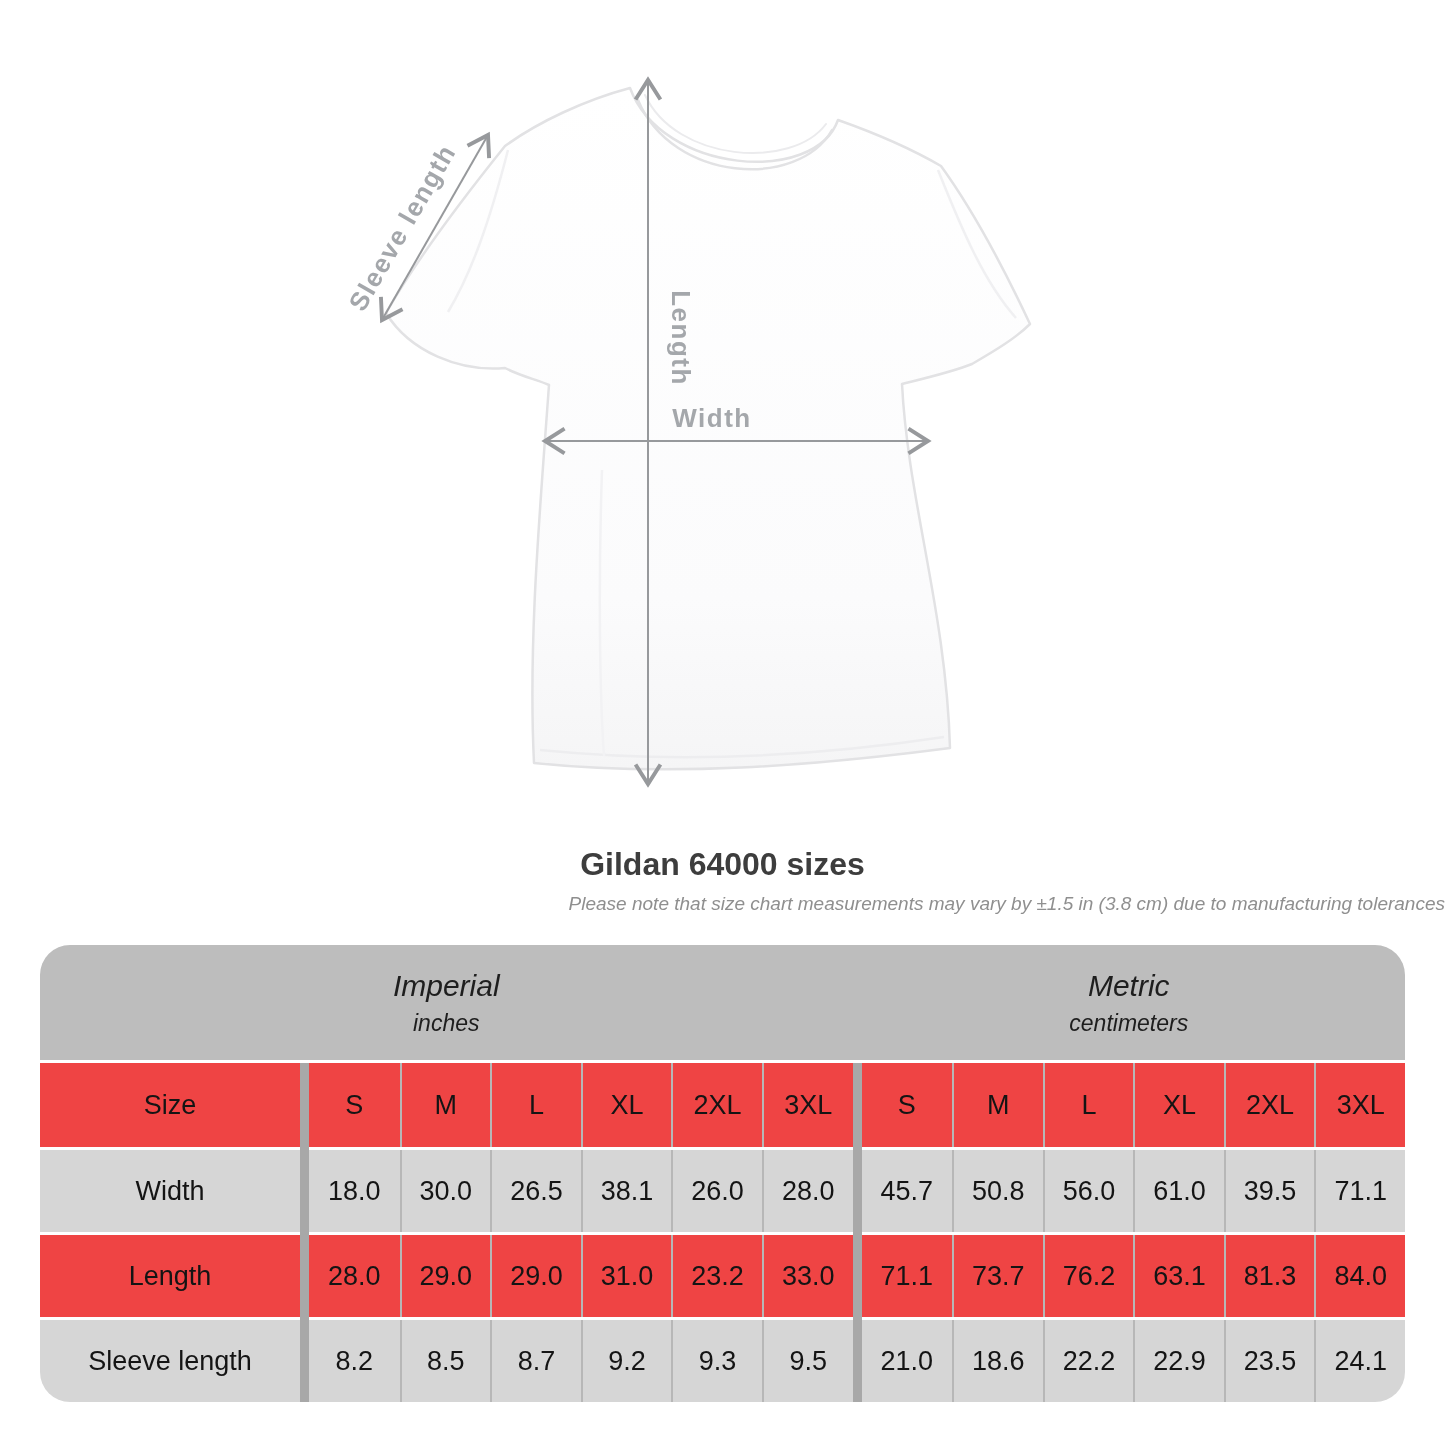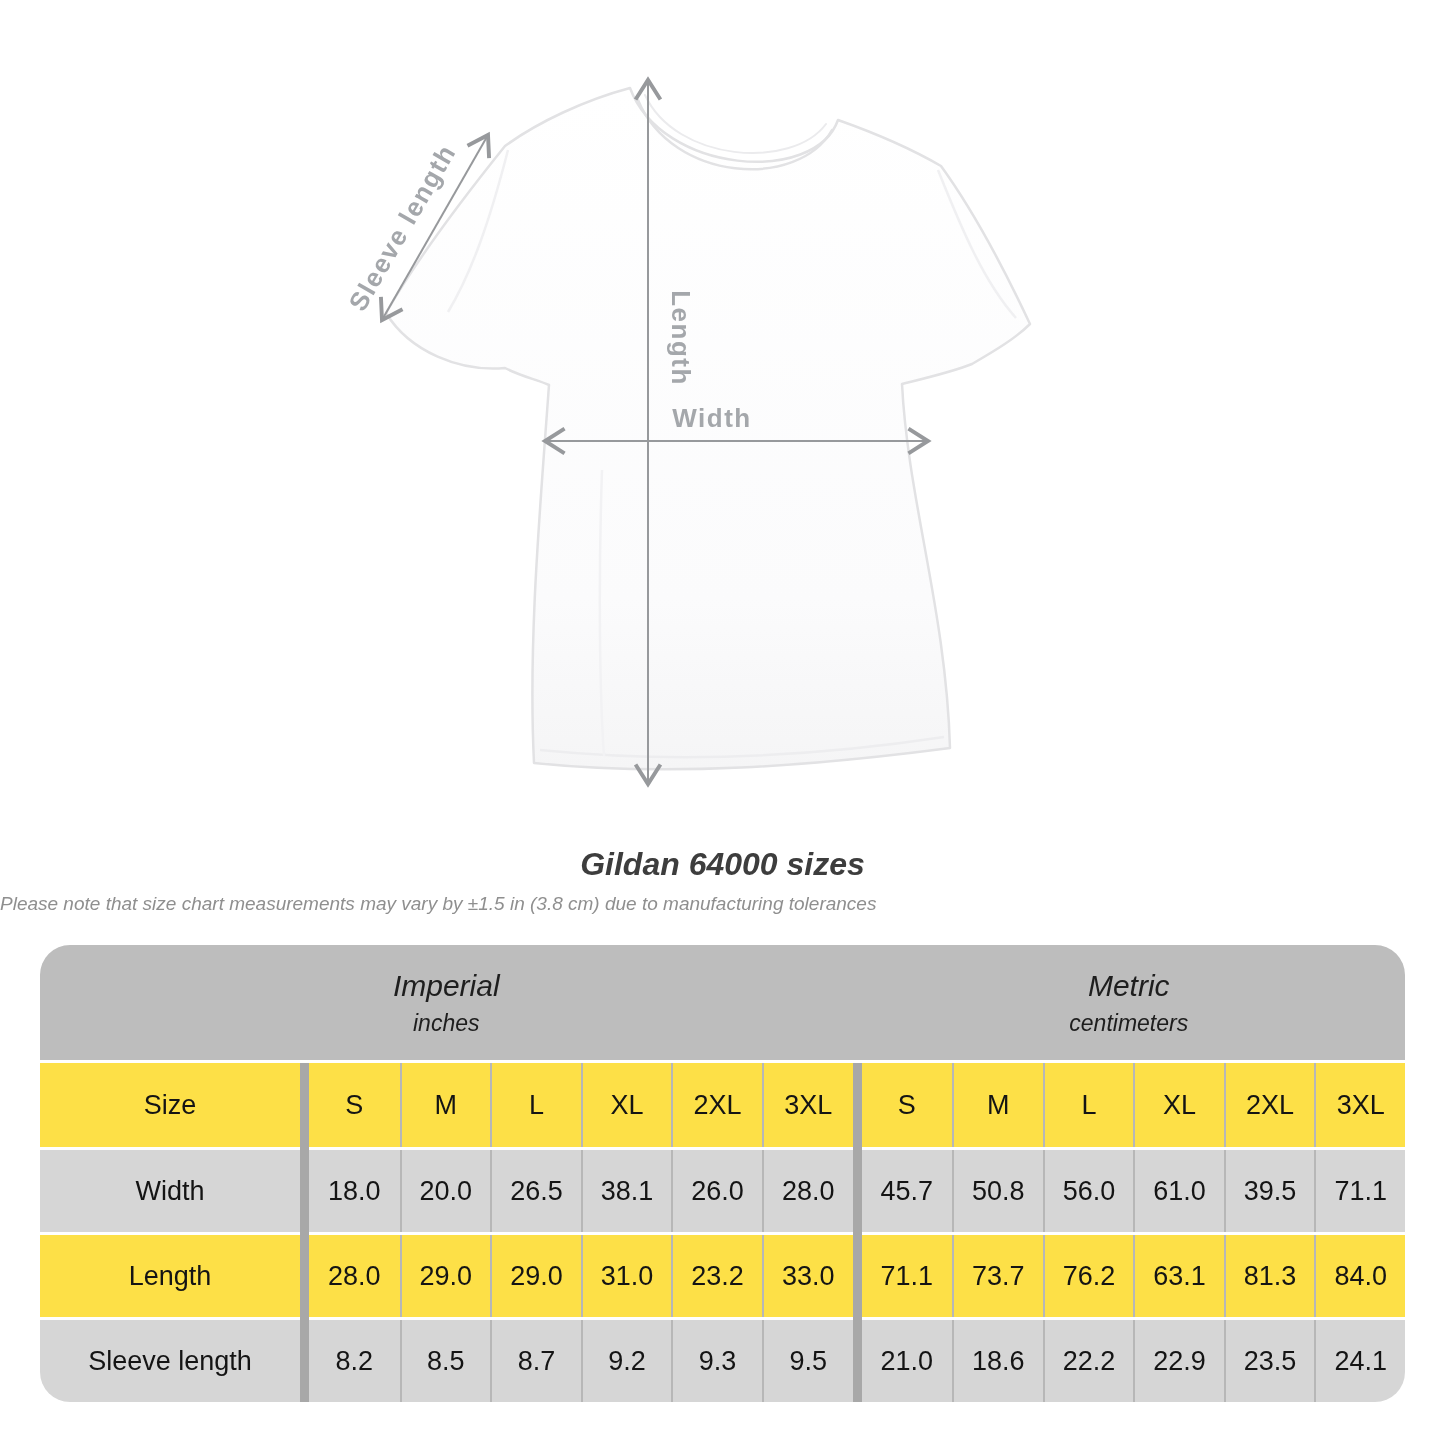--- a/index.html
+++ b/index.html
@@ -6,43 +6,43 @@
   body{
     width:1445px;height:1445px;position:relative;background:#ffffff;
     font-family:"Liberation Sans", sans-serif;overflow:hidden;
   }
   
   .diagram{position:absolute;left:340px;top:50px;width:740px;height:770px;}
   .measure-label{font-family:"Liberation Sans",sans-serif;font-size:26px;font-weight:bold;
     fill:#a4a7ab;letter-spacing:1.5px;}
   
   .title{position:absolute;top:846px;left:0;width:100%;text-align:center;
-    font-size:32px;font-weight:bold;color:#3d3d3d;font-style:italic;}
-  .subtitle{position:absolute;top:893px;left:0;width:100%;text-align:left;
+    font-size:32px;font-weight:bold;color:#3d3d3d;}
+  .subtitle{position:absolute;top:893px;left:0;width:100%;text-align:right;
     font-style:italic;font-size:19px;color:#8f8f8f;}
   
   .size-table{
     position:absolute;left:40px;top:945px;width:1365px;
     display:grid;
     grid-template-columns:260px 9px repeat(6,1fr) 9px repeat(6,1fr);
     grid-template-rows:115px 84px 82px 82px 82px;
     row-gap:3px;
   }
   .band{grid-row:1;background:#bdbdbd;display:flex;flex-direction:column;
     justify-content:center;align-items:center;}
   .band-left{grid-column:1/9;border-top-left-radius:30px;}
   .band-right{grid-column:9/16;border-top-right-radius:30px;}
   .band-title{font-style:italic;font-size:30px;color:#1e1e1e;}
   .band-sub{font-style:italic;font-size:23px;color:#1e1e1e;margin-top:7px;}
   .divider{background:#a8a8a8;grid-row:2/6;}
   .d1{grid-column:2;} .d2{grid-column:9;}
   .c{display:flex;align-items:center;justify-content:center;
     font-size:27px;color:#141414;}
   .r2{grid-row:2}.r3{grid-row:3}.r4{grid-row:4}.r5{grid-row:5}
-  .light{background:#fde047}
+  .light{background:#ef4444}
   .dark{background:#d6d6d6}
   .sep{border-left:2px solid #b7b7b7}
   .corner-bl{border-bottom-left-radius:30px}
   .corner-br{border-bottom-right-radius:30px}
 </style>
 </head>
 <body>
 
 <svg class="diagram" viewBox="0 0 740 770">
   <defs>
@@ -116,21 +116,21 @@
   <div class="c r2 light sep">3XL</div>
   <div class="c r2 light">S</div>
   <div class="c r2 light sep">M</div>
   <div class="c r2 light sep">L</div>
   <div class="c r2 light sep">XL</div>
   <div class="c r2 light sep">2XL</div>
   <div class="c r2 light sep">3XL</div>
 
   <div class="c r3 dark">Width</div>
   <div class="c r3 dark">18.0</div>
-  <div class="c r3 dark sep">20.0</div>
+  <div class="c r3 dark sep">30.0</div>
   <div class="c r3 dark sep">26.5</div>
   <div class="c r3 dark sep">38.1</div>
   <div class="c r3 dark sep">26.0</div>
   <div class="c r3 dark sep">28.0</div>
   <div class="c r3 dark">45.7</div>
   <div class="c r3 dark sep">50.8</div>
   <div class="c r3 dark sep">56.0</div>
   <div class="c r3 dark sep">61.0</div>
   <div class="c r3 dark sep">39.5</div>
   <div class="c r3 dark sep">71.1</div>

